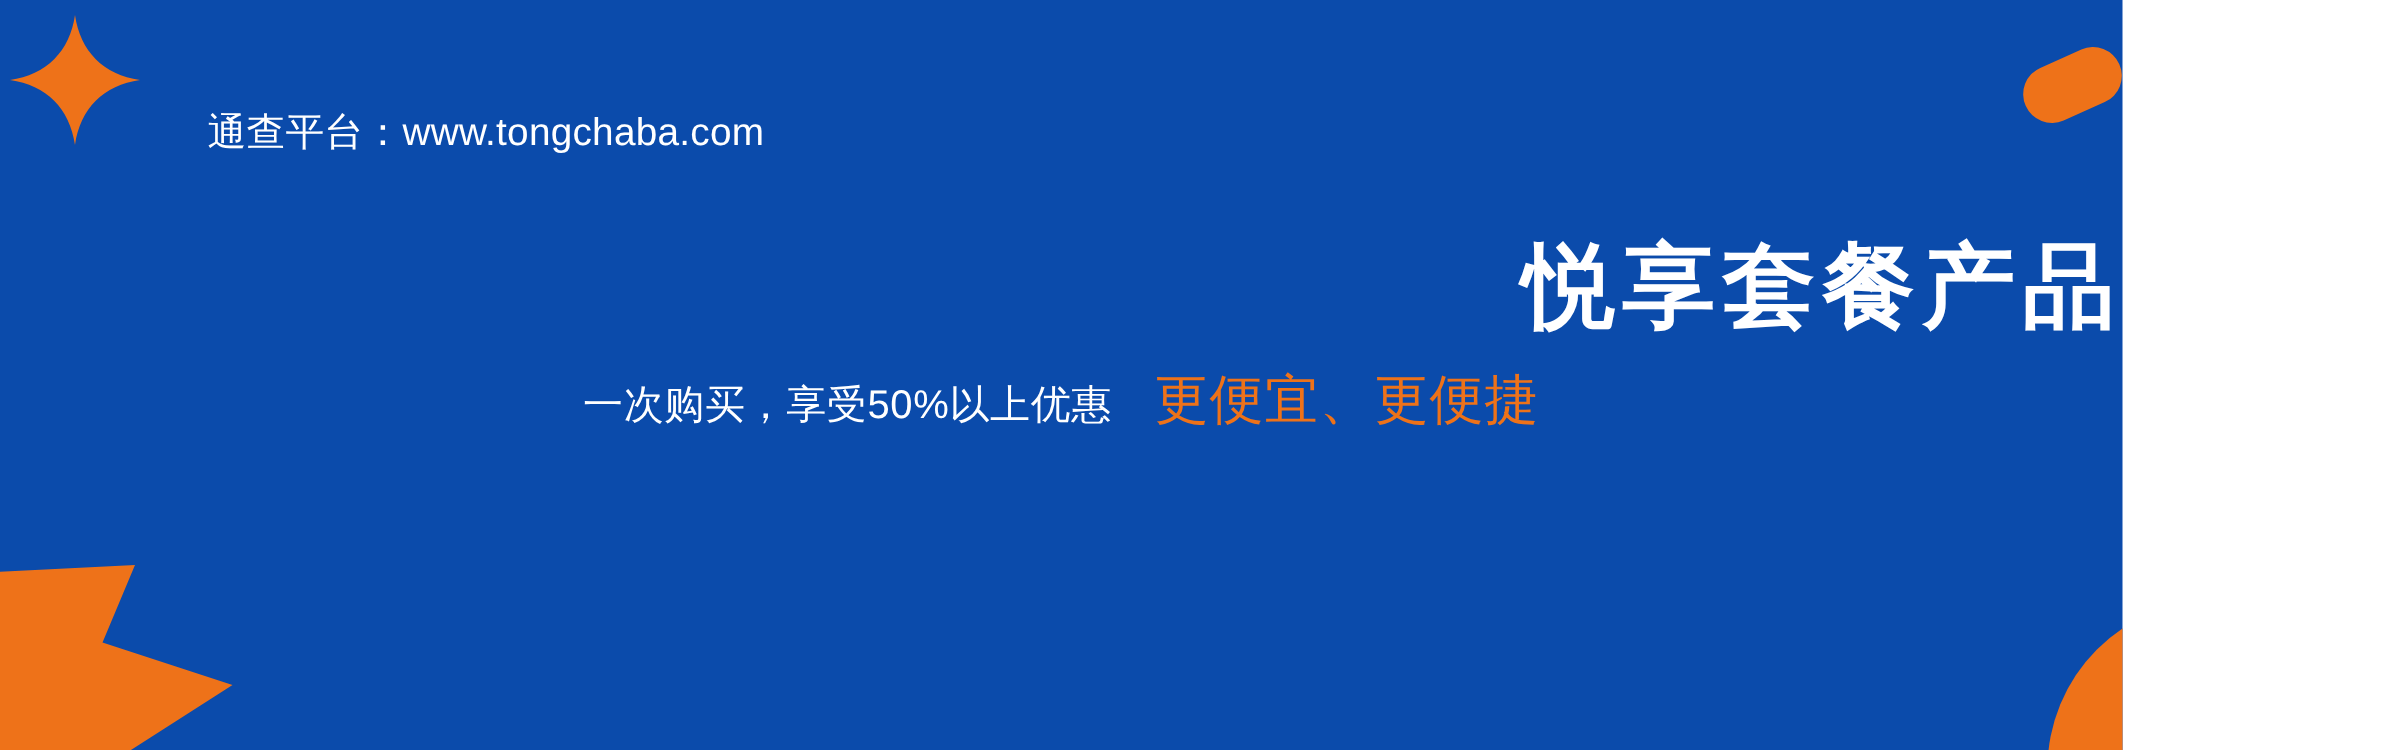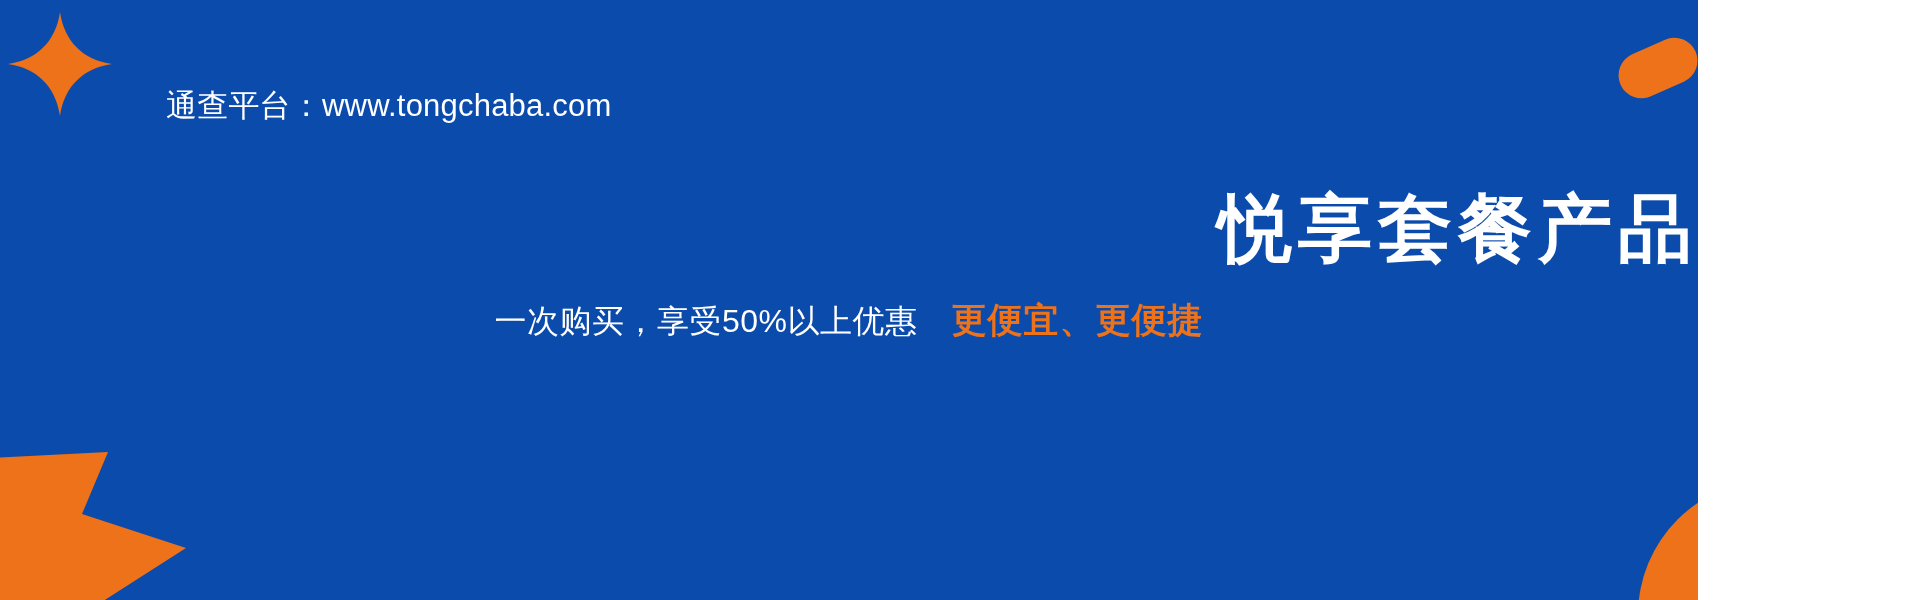--- a/index.html
+++ b/index.html
@@ -144,22 +144,22 @@
   #subline .sub-plain {
     font-size: 32px;
     color: #ffffff;
     letter-spacing: 0.5px;
   }
   #subline .sub-gap {
     display: inline-block;
     width: 34px;
   }
   #subline .sub-accent {
-    font-size: 35px;
-    font-weight: 700;
+    font-size: 43px;
+    font-weight: 400;
     color: #ee7219;
     letter-spacing: 1px;
   }
 </style>
 </head>
 <body>
 
 <div id="banner">
 
   <div class="deco sparkle" id="sparkle-top-left">

